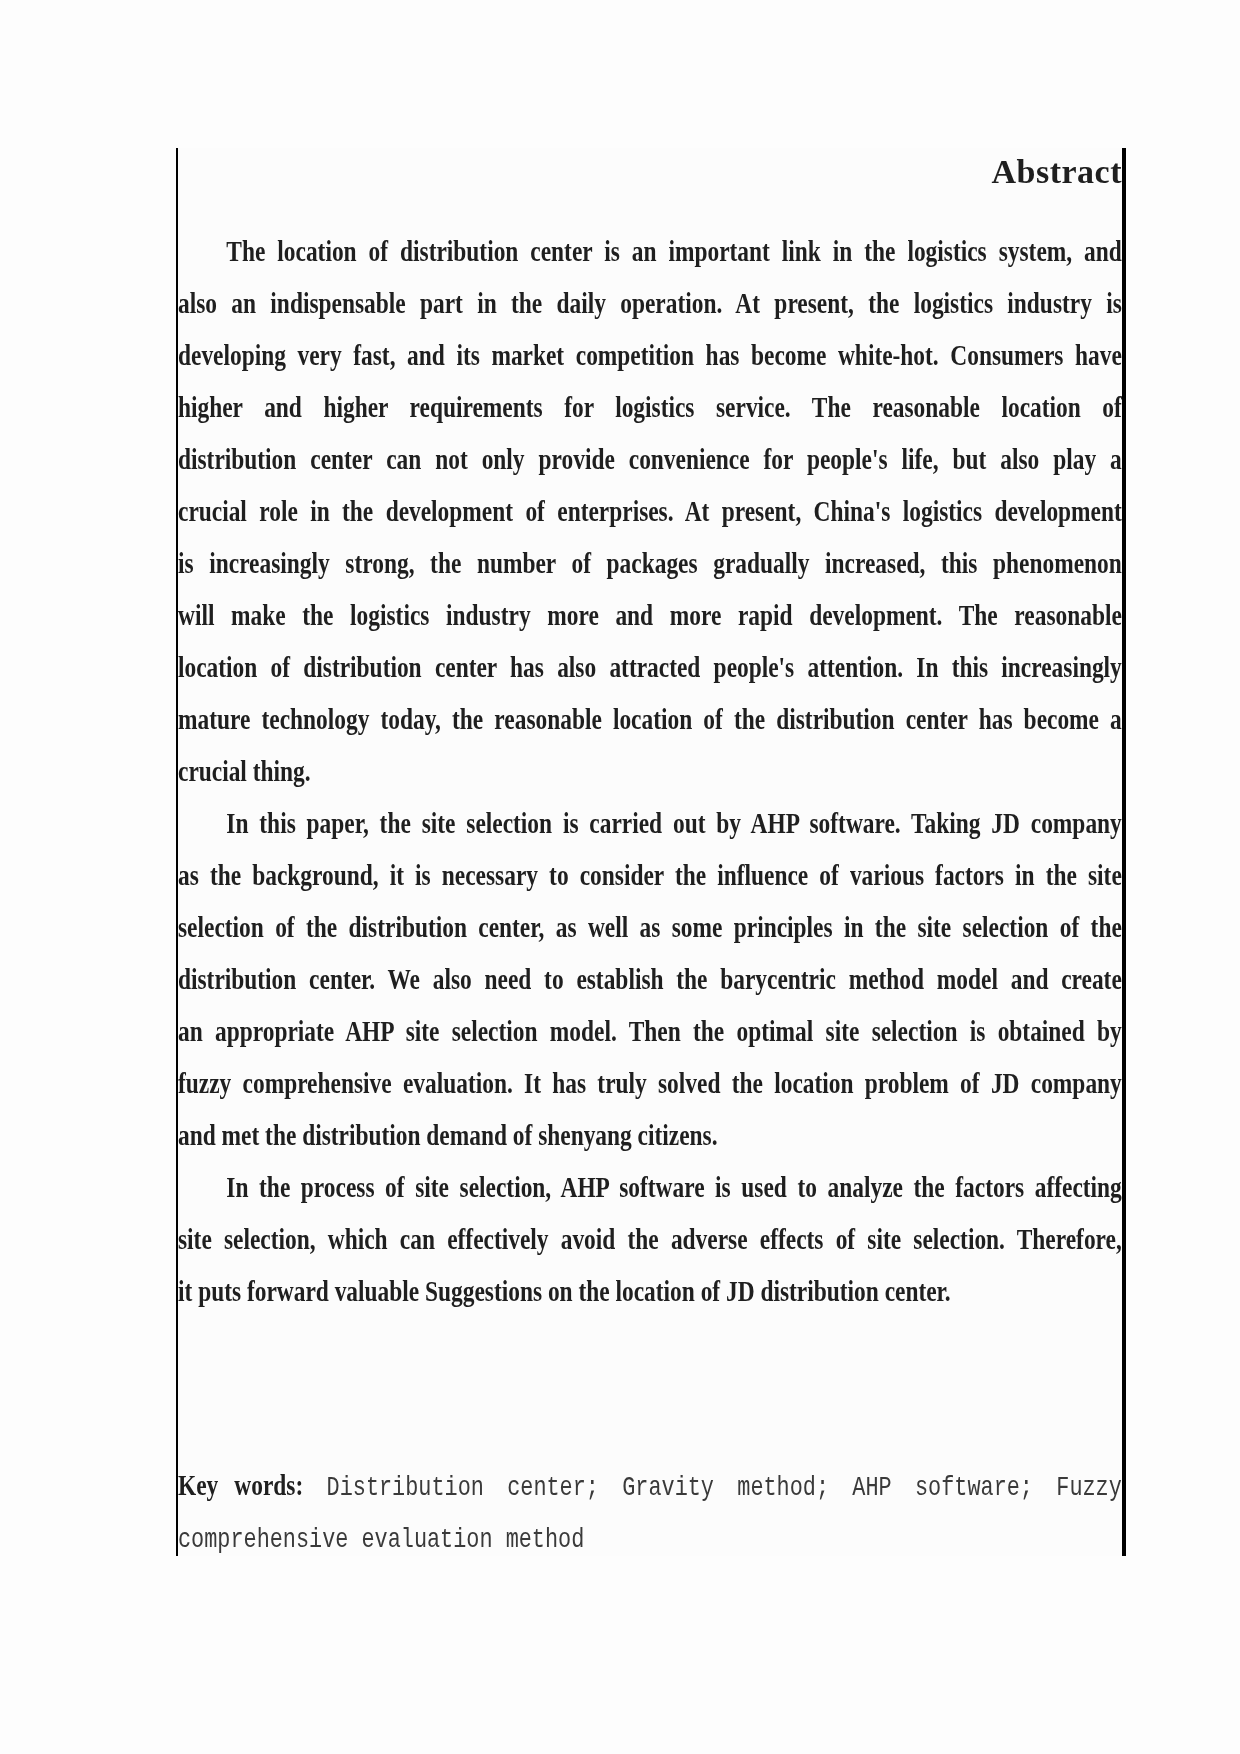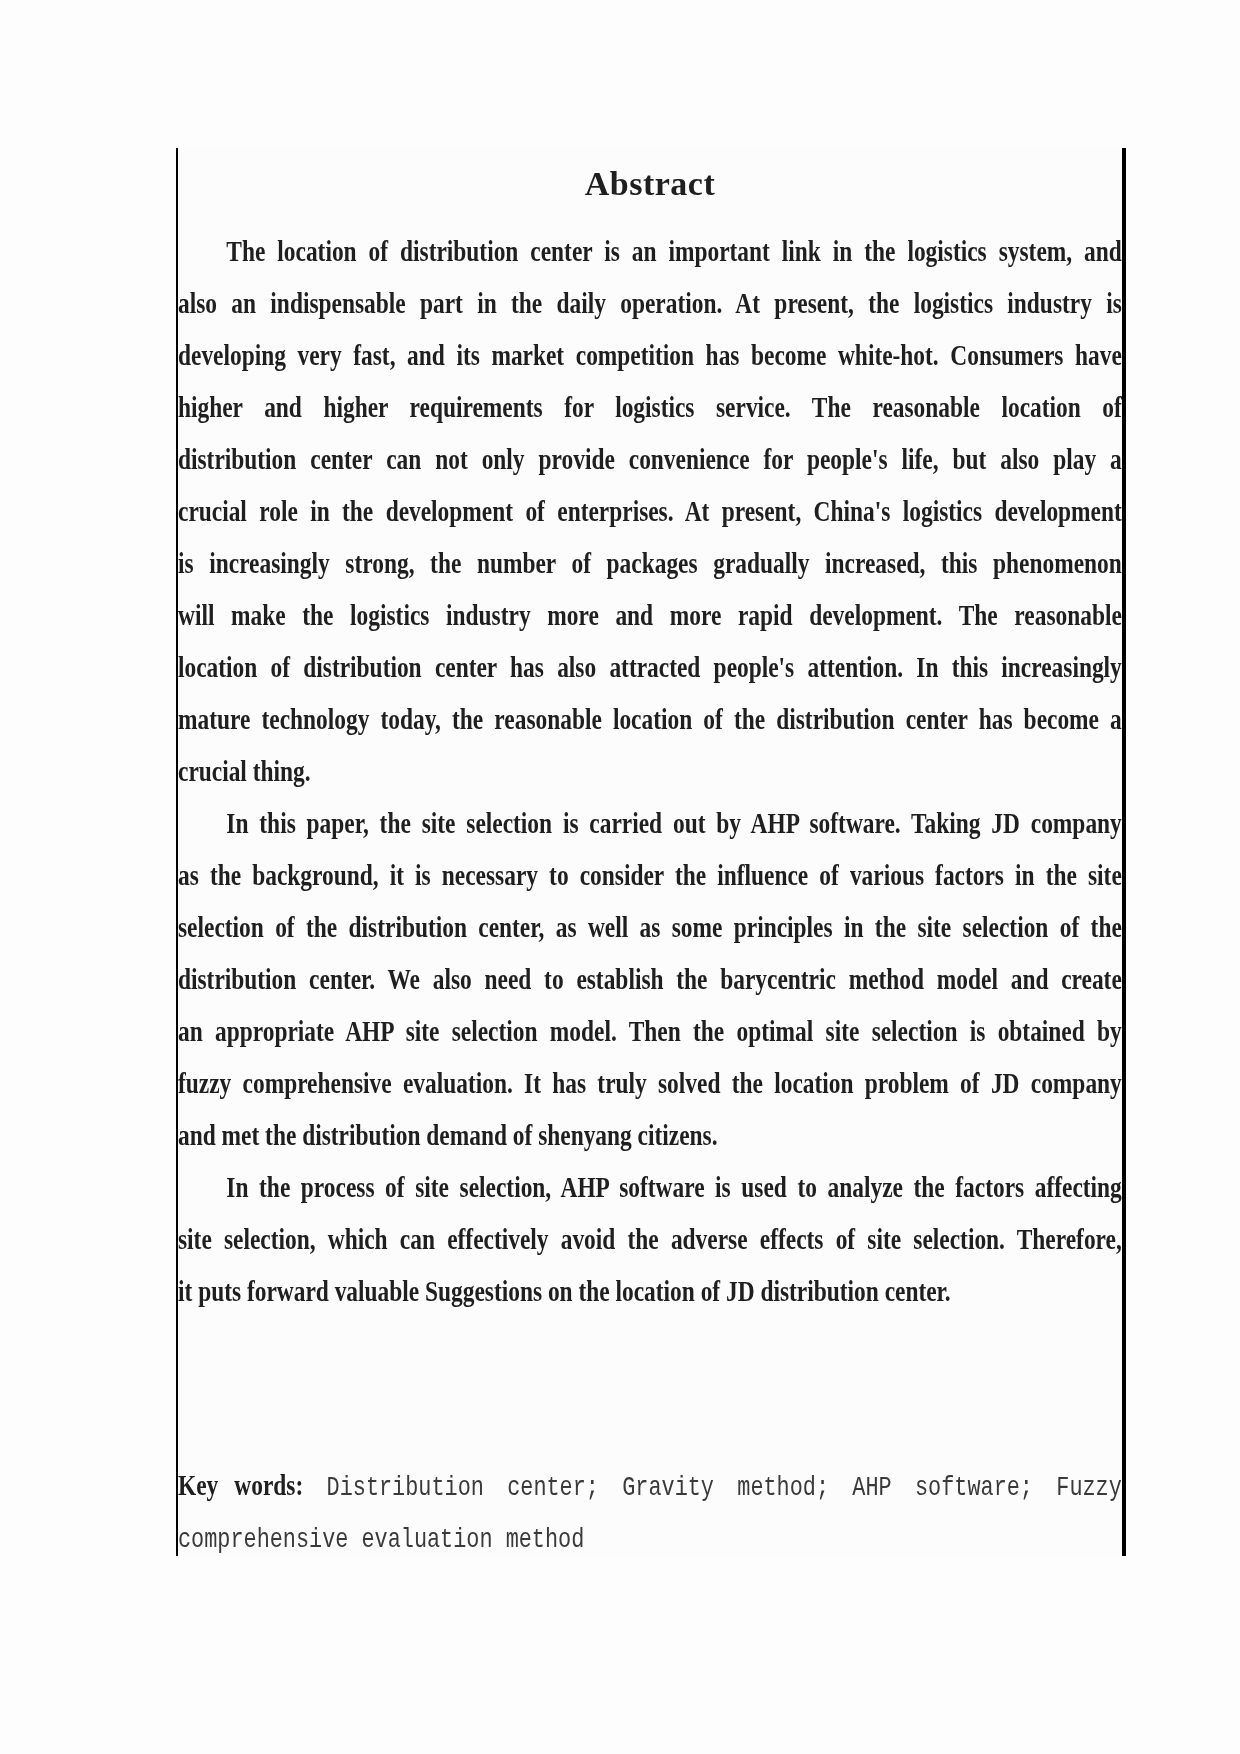--- a/index.html
+++ b/index.html
@@ -19,23 +19,23 @@
     width: 950px;
     height: 1408px;
     box-sizing: border-box;
     border-left: 2px solid #000;
     border-right: 4px solid #000;
     background: #fcfcfc;
   }
   .page-title {
     position: absolute;
     left: 178px;
-    top: 164px;
+    top: 152px;
     width: 944px;
-    text-align: center;
+    text-align: right;
     font-weight: bold;
     font-size: 34px;
     line-height: 40px;
     color: #1f1f1f;
     letter-spacing: 0.5px;
   }
   
   .content {
     position: absolute;
     left: 178px;

